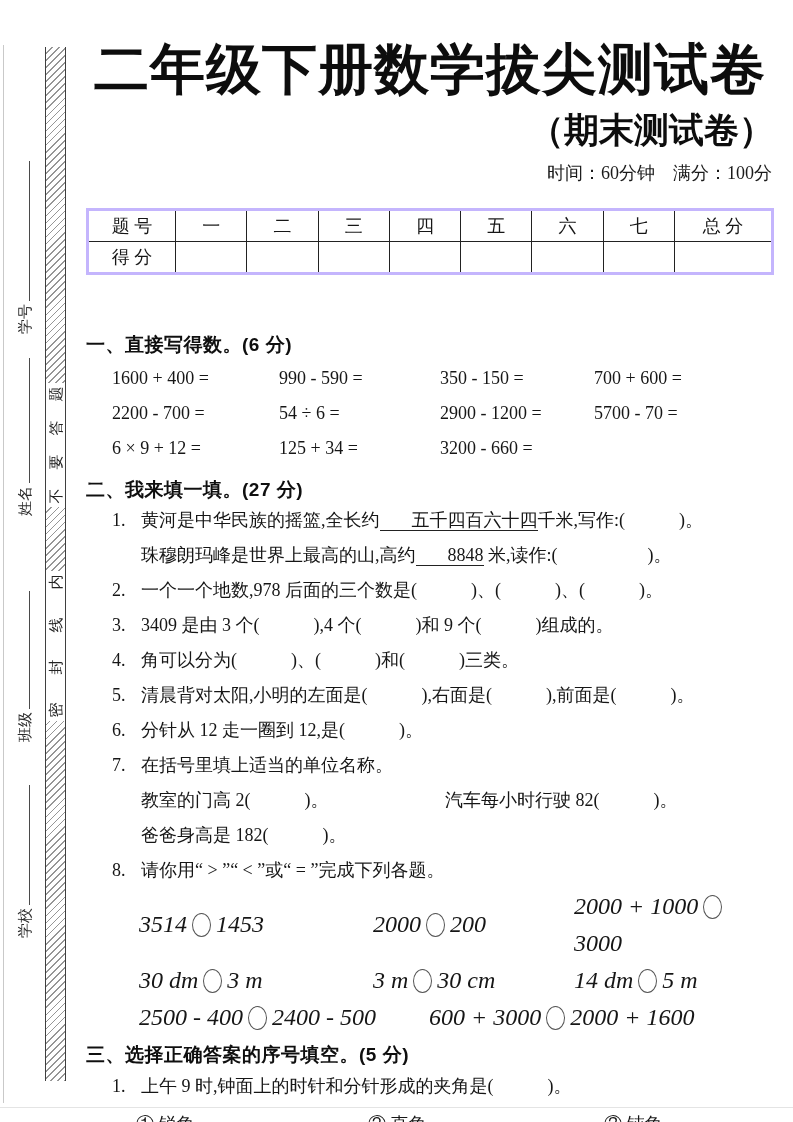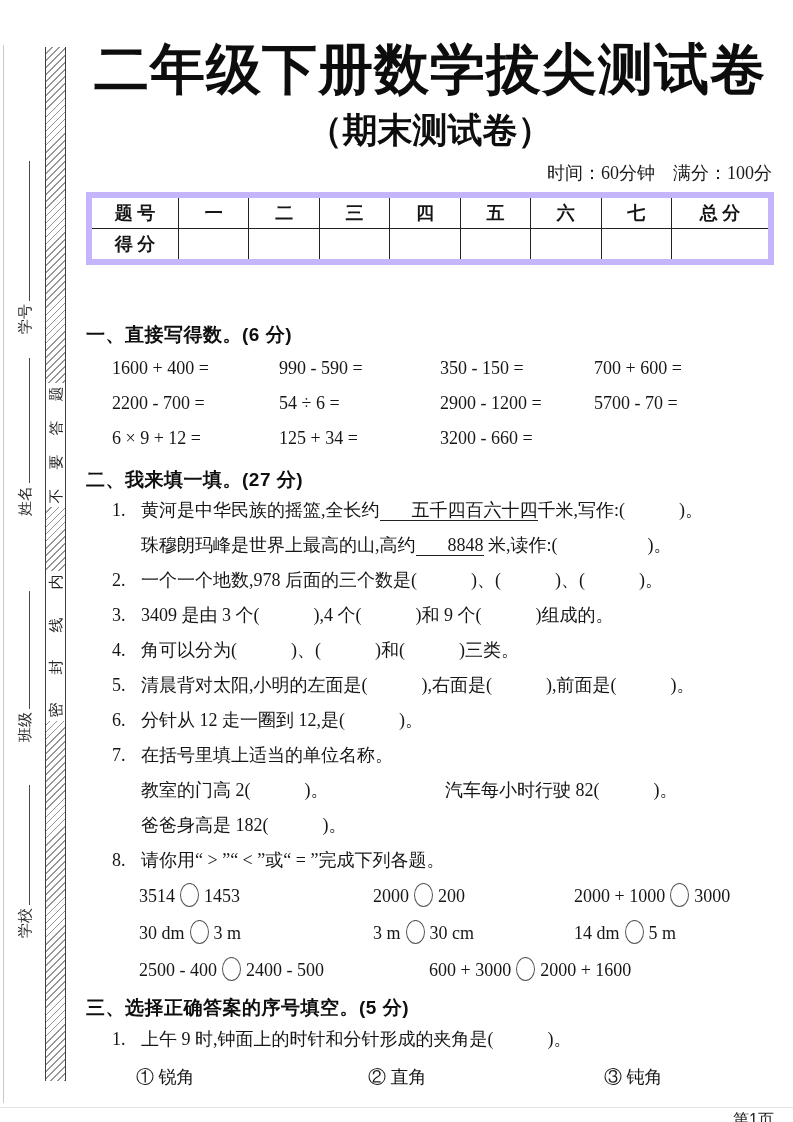--- a/index.html
+++ b/index.html
@@ -23,47 +23,47 @@
   .seal-group{position:absolute;left:0;width:100%;background:#fff;display:flex;
       flex-direction:column;justify-content:space-between;align-items:center;padding:3px 0;box-sizing:border-box;}
   .seal-group-1{top:336px;height:124px;}
   .seal-group-2{top:524px;height:150px;}
   .seal-char{font-size:15px;line-height:16px;transform:rotate(-90deg);color:#222;}
 
   
   .main{position:absolute;left:86px;top:0;width:688px;}
   .title{margin:40px 0 0;text-align:center;font-family:"Liberation Sans",sans-serif;
          font-weight:900;font-size:55px;line-height:1.08;letter-spacing:1px;color:#0d0d0d;}
-  .subtitle{margin:11px 0 0;text-align:center;font-family:"Liberation Sans",sans-serif;
+  .subtitle{margin:11px 0 0;text-align:right;font-family:"Liberation Sans",sans-serif;
          font-weight:700;font-size:35px;line-height:1.15;color:#0d0d0d;}
   .meta{margin:10px 2px 0 0;text-align:right;font-family:Liberation Serif, serif;
          font-size:18px;color:#1a1a1a;}
 
-  table.score{width:100%;border-collapse:collapse;margin-top:7px;table-layout:fixed;
-         border:6px solid #c4b5fd;font-weight:bold;}
+  table.score{width:100%;border-collapse:collapse;margin-top:23px;table-layout:fixed;
+         border:3px solid #c4b5fd;}
   table.score td{border:1px solid #222;height:30px;text-align:center;font-size:18px;padding:0;}
   td.c-first{width:86px;} td.c-last{width:96px;}
 
   h3.sec{margin:56px 0 0;font-family:"Liberation Sans",sans-serif;font-weight:700;
          font-size:19px;line-height:27px;letter-spacing:.5px;color:#0f0f0f;}
   h3#fill-heading{margin-top:10px;}
   h3#choice-heading{margin-top:5px;}
 
   .calc-grid{display:grid;grid-template-columns:167px 161px 154px auto;
          padding-left:26px;margin-top:3px;font-size:18px;line-height:35px;}
 
   .fill-item{display:flex;padding-left:26px;font-size:18px;line-height:35px;}
   .fill-item .num{flex:0 0 29px;}
   .fill-item .txt{flex:1;}
   .u{border-bottom:1.2px solid #222;padding-left:32px;}
 
   .unit-grid{display:grid;grid-template-columns:304px auto;padding-left:55px;
          font-size:18px;line-height:35px;}
   .cmp-row{display:grid;grid-template-columns:234px 201px auto;padding-left:53px;
-         font-size:18px;line-height:37px;align-items:center;}
+         font-size:24px;line-height:37px;align-items:center;font-style:italic;}
   .cmp-row.last{grid-template-columns:290px auto;}
   .circle{display:inline-block;width:17px;height:22px;border:1.3px solid #555;
          border-radius:50%;vertical-align:-5px;margin:0 5px;background:#fff;}
 
   .choice-q{margin-top:1px;}
   .options{display:grid;grid-template-columns:232px 236px auto;padding-left:50px;
          font-size:18px;line-height:40px;}
   .footer{margin-top:13px;text-align:right;font-family:"Liberation Sans",sans-serif;
          font-size:16px;color:#222;}
 </style>

